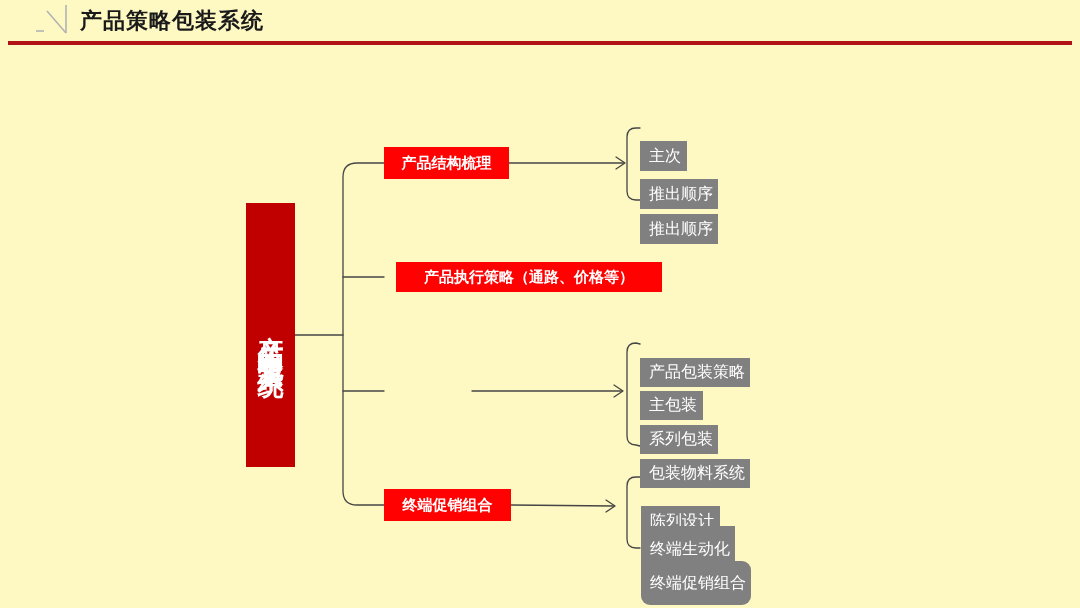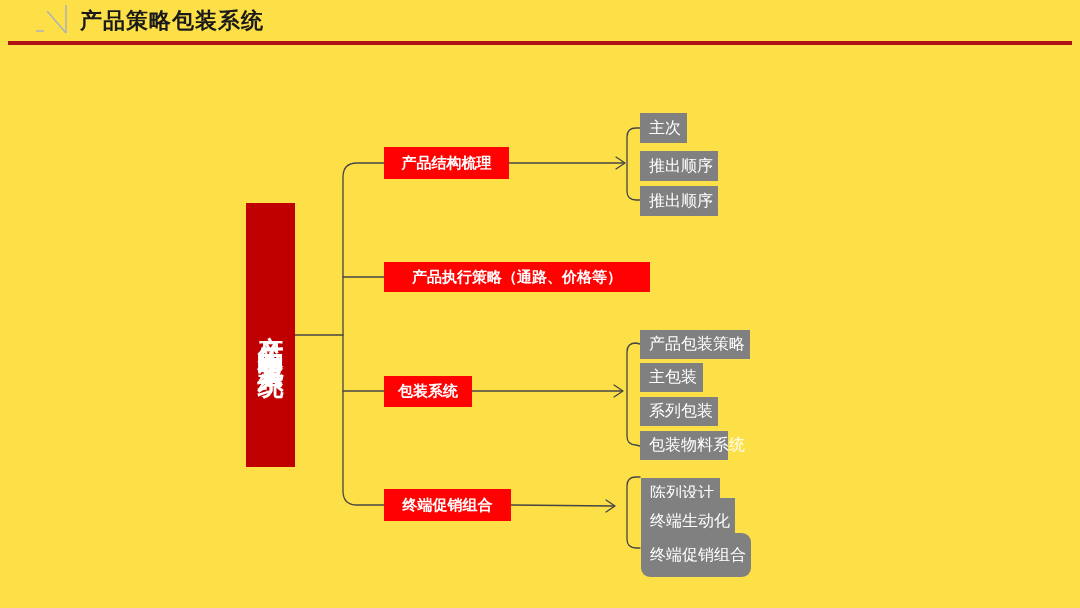--- a/index.html
+++ b/index.html
@@ -1,17 +1,17 @@
 <!DOCTYPE html>
 <html><head>
 <meta charset="utf-8">
 <style>
   html,body{margin:0;padding:0;background:#ffffff;width:1080px;height:608px;overflow:hidden;
     font-family:"Liberation Sans","DejaVu Sans",sans-serif;}
-  .page{position:relative;width:1080px;height:608px;background:#fde047;}
+  .page{position:relative;width:1080px;height:608px;background:#fef9c3;}
 
   
   .hdr-title{position:absolute;left:80px;top:8px;margin:0;font-size:22px;line-height:26px;
     font-weight:bold;color:#1a1a1a;letter-spacing:1px;white-space:nowrap;}
   .hdr-logo{position:absolute;left:30px;top:2px;}
   .hdr-rule{position:absolute;left:8px;top:41px;width:1064px;height:4px;background:#b01216;}
 
   
   .canvas{position:absolute;left:0;top:50px;width:1080px;height:558px;}
   .connectors{position:absolute;left:0;top:0;width:1080px;height:558px;pointer-events:none;}
@@ -20,21 +20,21 @@
   .root{position:absolute;left:246px;top:153px;width:49px;height:264px;background:#c00000;
     color:#ffffff;font-weight:bold;font-size:26px;writing-mode:vertical-rl;text-orientation:upright;
     letter-spacing:5px;text-align:center;line-height:49px;}
 
   
   .branch{position:absolute;background:#fe0100;color:#ffffff;font-weight:bold;font-size:15px;
     display:flex;align-items:center;justify-content:center;white-space:nowrap;}
 
   
   .child{position:absolute;background:#808080;color:#ffffff;font-size:16px;
-    display:flex;align-items:center;padding-left:9px;box-sizing:border-box;white-space:nowrap;}
+    display:flex;align-items:center;padding-left:9px;box-sizing:border-box;white-space:nowrap;margin-top:28px;}
 </style>
 </head>
 <body>
 
 <div class="page">
 
   <svg class="hdr-logo" width="44" height="38" viewBox="0 0 44 38">
     <line x1="17" y1="9" x2="36" y2="31" stroke="#b3b3b3" stroke-width="1.6"></line>
     <line x1="36" y1="3" x2="36" y2="31" stroke="#b3b3b3" stroke-width="1.6"></line>
     <line x1="6" y1="29" x2="14" y2="29" stroke="#b3b3b3" stroke-width="1.6"></line>
@@ -63,30 +63,29 @@
 
         <path d="M 511,455 L 614,456"></path>
         <path d="M 606,450 L 615,456 M 606,462 L 615,456"></path>
         <path d="M 640,427 L 636,427 Q 627,427 627,436 L 627,489 Q 627,498 636,498 L 640,498"></path>
       </g>
     </svg>
 
     <div class="root">产品策略包装系统</div>
 
     <div class="branch" style="left:384px;top:97px;width:125px;height:32px;">产品结构梳理</div>
-    <div class="branch" style="left:384px;top:212px;width:266px;height:30px;">产品执行策略（通路、价格等）</div>
-    <div class="branch" style="left:384px;top:326px;width:88px;height:31px;">包装系统</div>
+    <div class="branch" style="left:396px;top:212px;width:266px;height:30px;">产品执行策略（通路、价格等）</div>
     <div class="branch" style="left:384px;top:439px;width:127px;height:32px;">终端促销组合</div>
 
     <div class="child" style="left:640px;top:63px;width:47px;height:30px;">主次</div>
     <div class="child" style="left:640px;top:101px;width:78px;height:30px;">推出顺序</div>
     <div class="child" style="left:640px;top:136px;width:78px;height:30px;">推出顺序</div>
 
     <div class="child" style="left:640px;top:280px;width:110px;height:29px;">产品包装策略</div>
     <div class="child" style="left:640px;top:313px;width:63px;height:29px;">主包装</div>
     <div class="child" style="left:640px;top:347px;width:78px;height:29px;">系列包装</div>
-    <div class="child" style="left:640px;top:381px;width:88px;height:29px;">包装物料系统</div>
+    <div class="child" style="left:640px;top:381px;width:110px;height:29px;">包装物料系统</div>
 
     <div class="child" style="left:641px;top:428px;width:79px;height:30px;">陈列设计</div>
     <div class="child" style="left:641px;top:448px;width:94px;height:46px;">终端生动化</div>
     <div class="child" style="left:641px;top:483px;width:110px;height:44px;border-radius:9px;">终端促销组合</div>
   </div>
 </div>
 
 </body></html>

